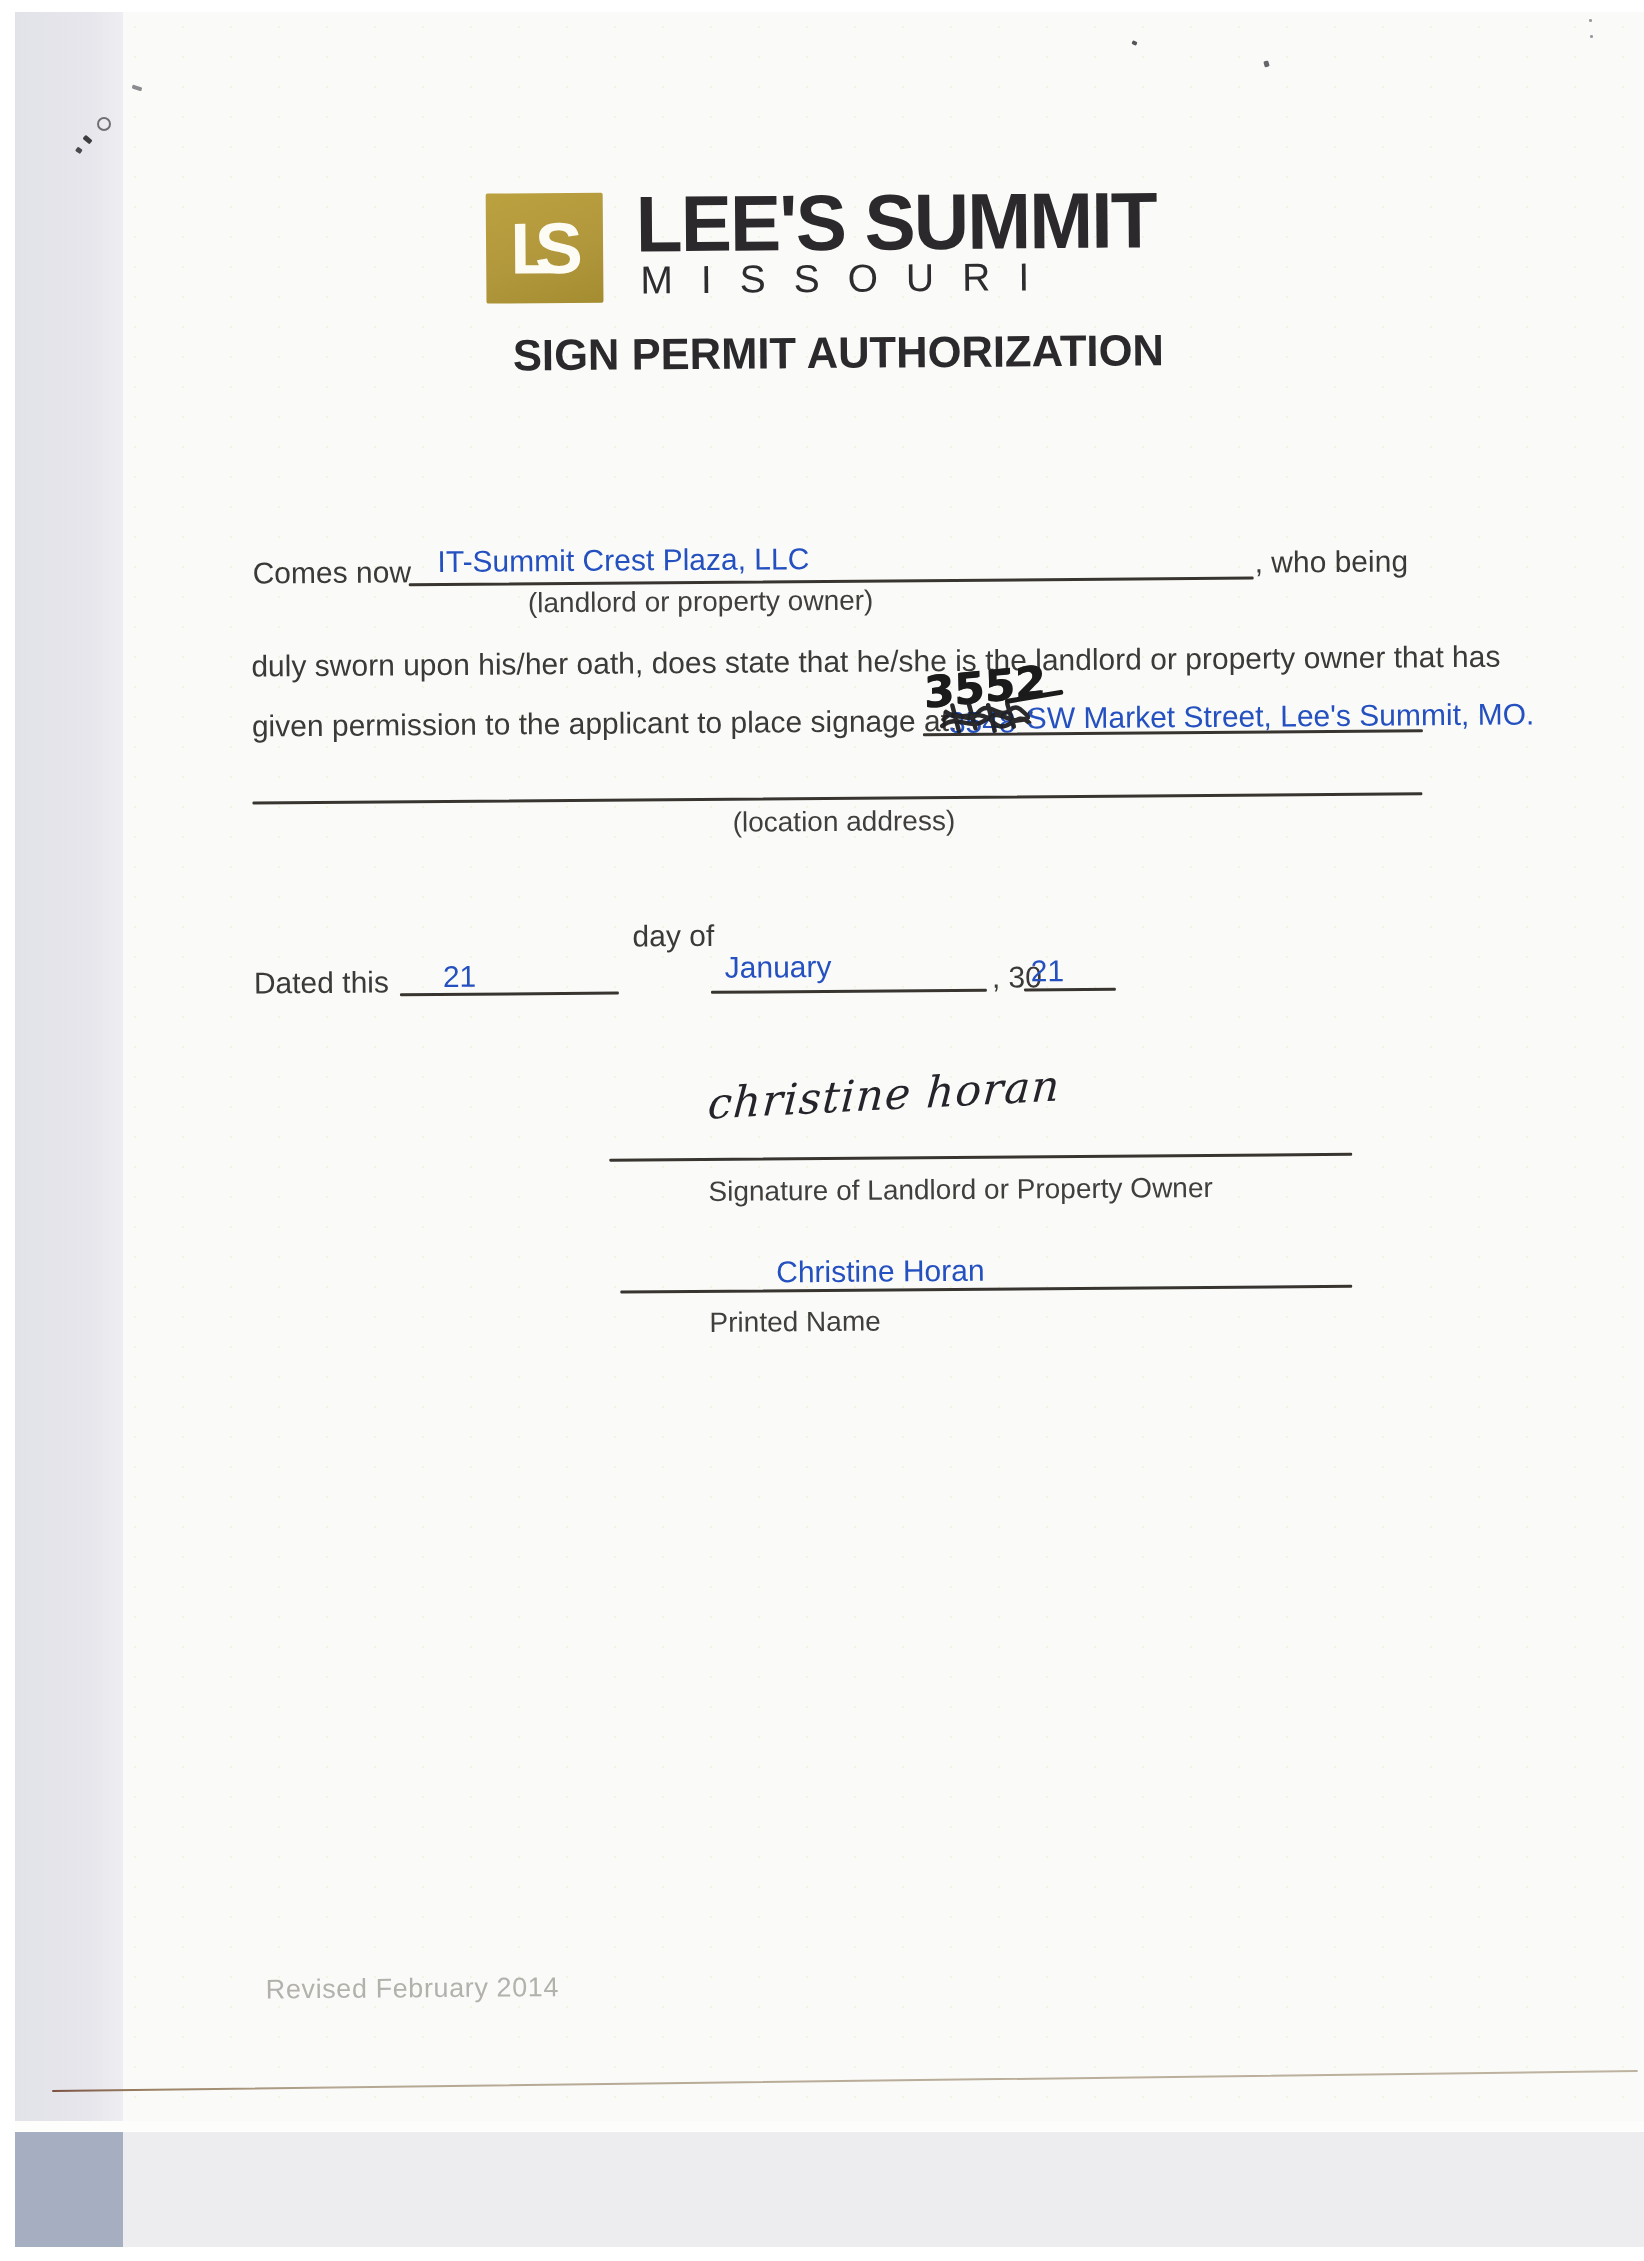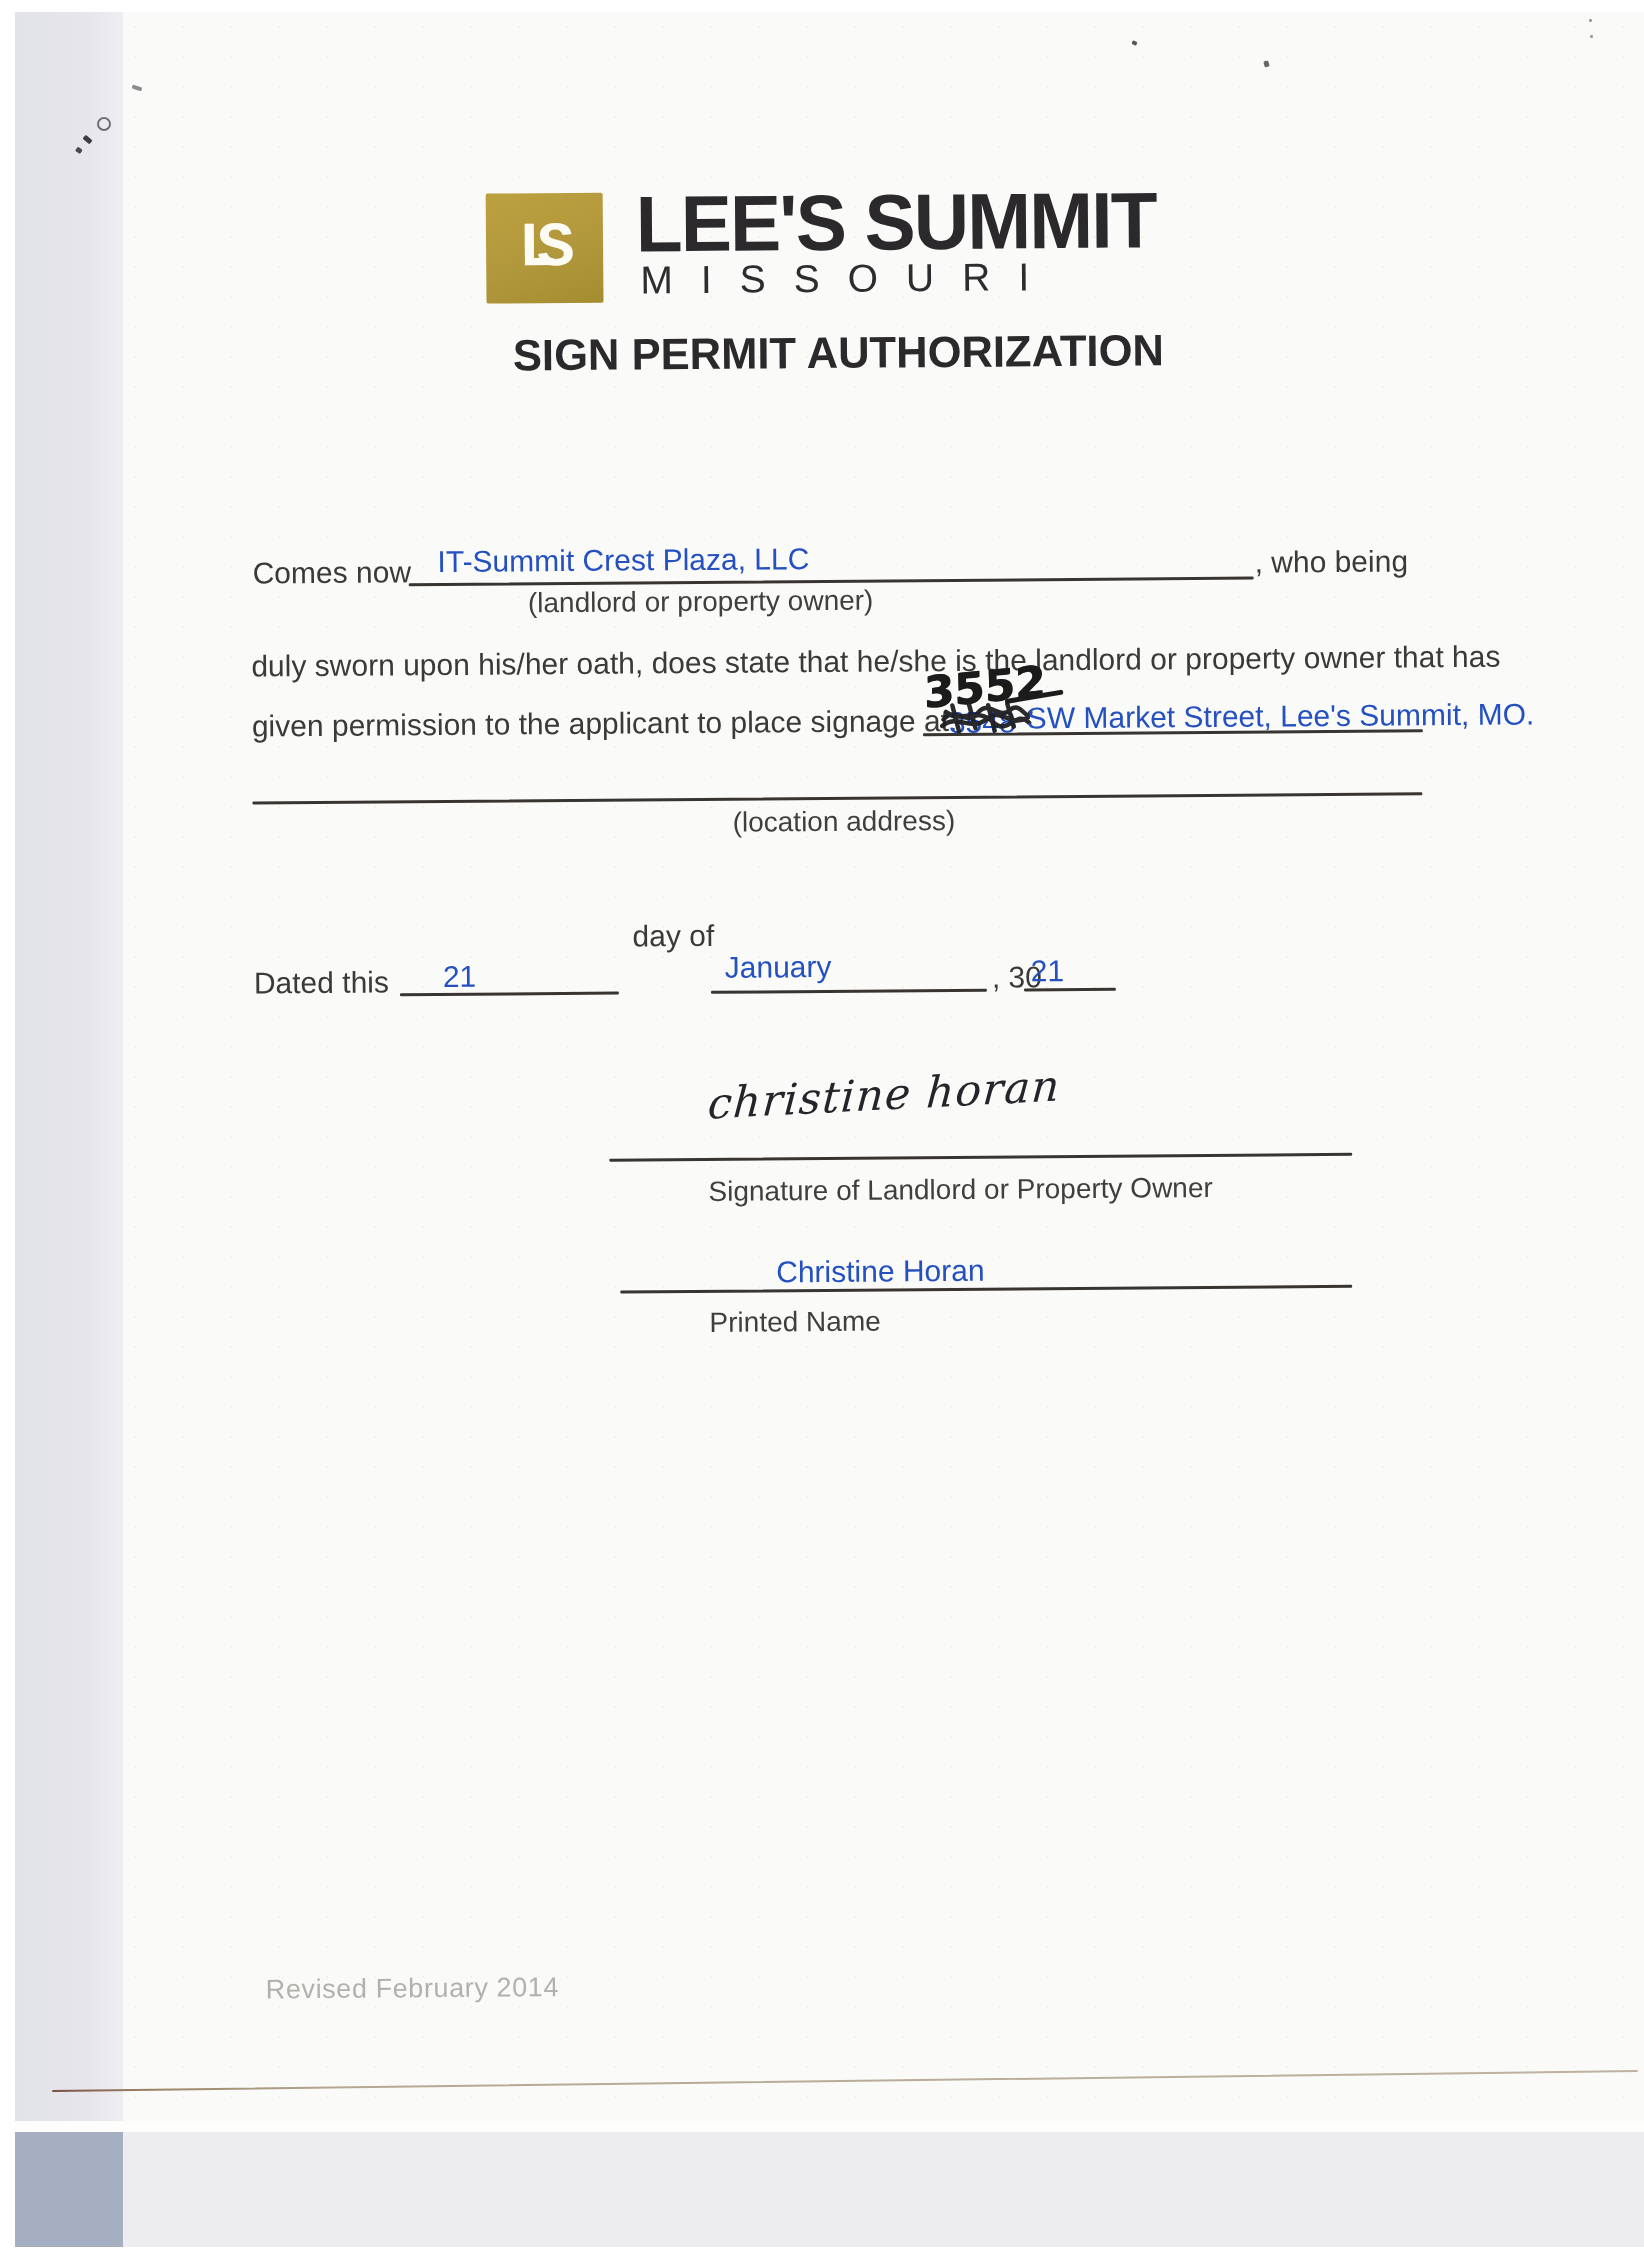--- a/index.html
+++ b/index.html
@@ -36,22 +36,22 @@
   .blue-entry{font-size:30px;}
   .rule{position:absolute;background:#383531;height:2.6px;border-radius:1.3px;}
 
   
   .logo-box{
     position:absolute;left:493px;top:191px;width:117px;height:110px;
     background:linear-gradient(160deg,#bba13f 0%,#b2983c 55%,#a48c30 100%);
     border-radius:1.9px;display:flex;align-items:center;justify-content:center;
   }
   .logo-ls{
-    font-weight:bold;font-size:63px;color:#fcfbf4;letter-spacing:-19.3px;
-    transform:translateX(-7.7px);line-height:1;font-family:Liberation Mono, monospace;
+    font-weight:bold;font-size:72px;color:#fcfbf4;letter-spacing:-19.3px;
+    transform:translateX(-7.7px);line-height:1;
   }
   .city-name{
     left:643px;top:183px;font-weight:bold;font-size:79px;color:#2b292b;
     letter-spacing:-1.9px;transform:scaleX(0.97);transform-origin:left top;line-height:1;
   }
   .state-name{
     left:647px;top:259px;font-size:39px;color:#2e2c2e;letter-spacing:28px;line-height:1;
   }
   .doc-title{
     left:519px;top:331px;font-weight:bold;font-size:44px;color:#2b292b;

